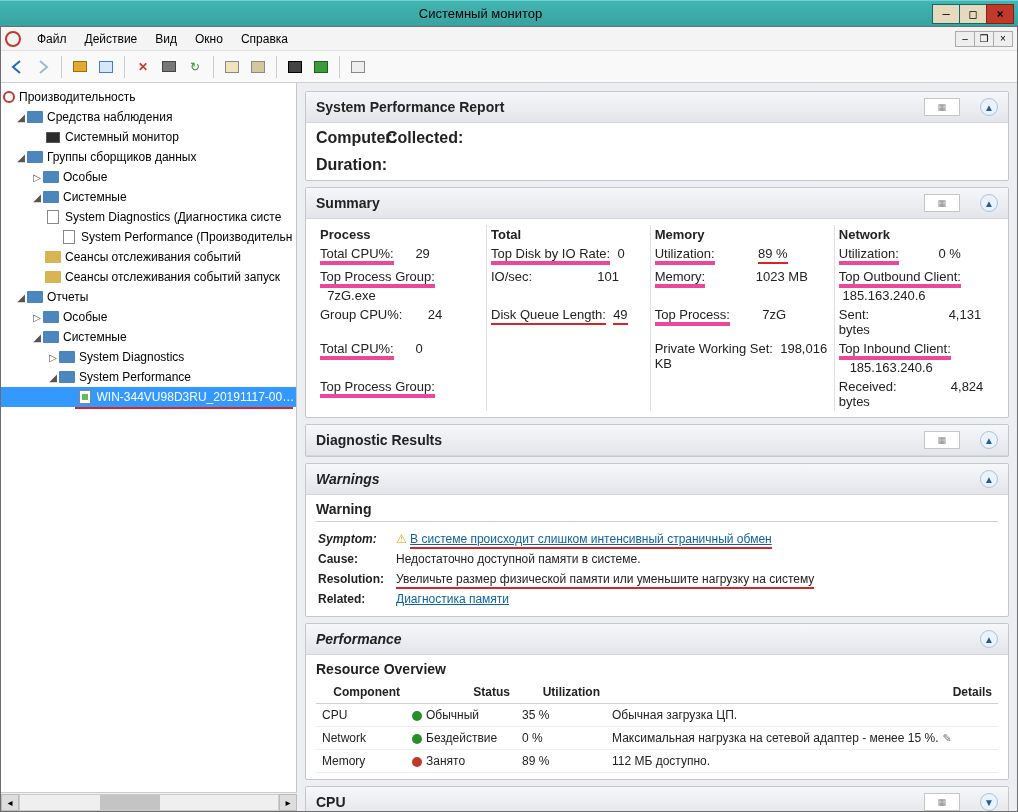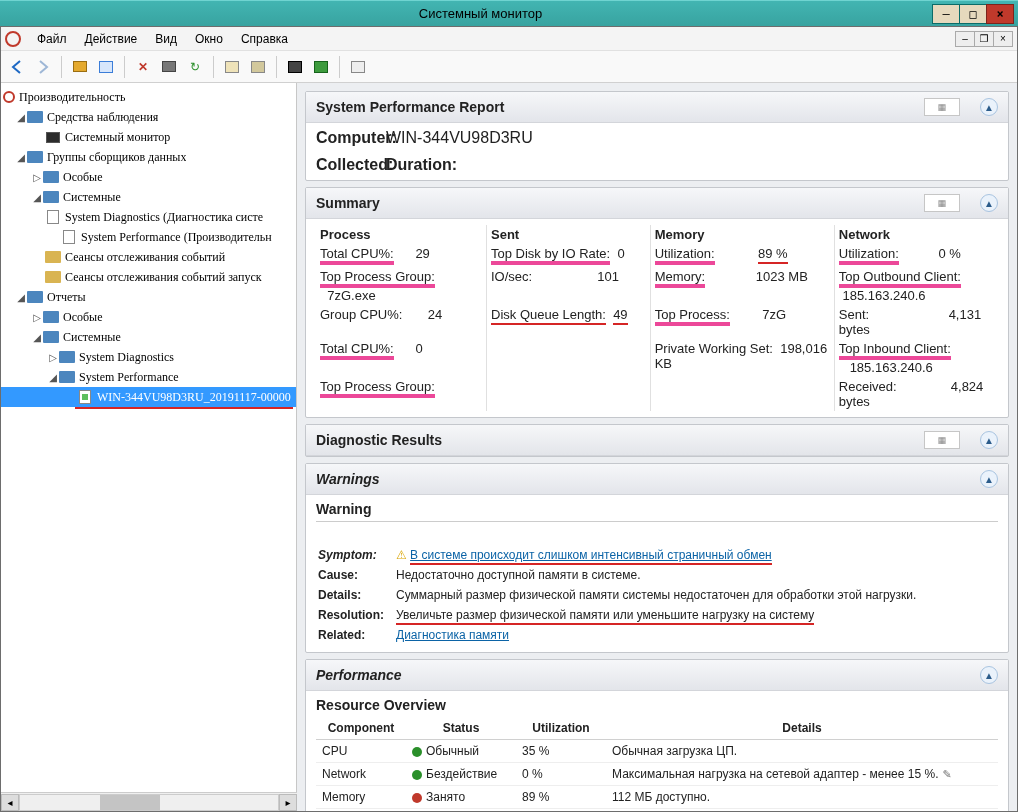--- a/index.html
+++ b/index.html
@@ -126,21 +126,21 @@
   .summary-tbl { width:100%; border-collapse:collapse; table-layout:fixed; }
   .summary-tbl td { vertical-align:top; padding:2px 4px; font-size:13px; border-right:1px solid #e0e0e0; }
   .summary-tbl td:last-child { border-right:none; }
   .colhead { font-weight:bold; }
   .rowlbl { display:inline-block; border-bottom:4px solid #ec4899; }
   .red-ul { border-bottom:2px solid #d52525; padding-bottom:1px;}
   .warn-tbl { width:100%; }
   .warn-tbl td { vertical-align:top; padding:2px 6px 2px 0; font-size:12px; }
   .link { color:#0b63a6; text-decoration:underline; cursor:pointer; }
   .res-tbl { width:100%; border-collapse:collapse; }
-  .res-tbl th { text-align:center; padding:4px 6px; font-weight:bold; border-bottom:1px solid #d0d0d0; }
+  .res-tbl th { text-align:right; padding:4px 6px; font-weight:bold; border-bottom:1px solid #d0d0d0; }
   .res-tbl td { padding:4px 6px; border-bottom:1px solid #eee; }
   .dot { width:10px;height:10px;border-radius:50%;display:inline-block;vertical-align:middle;margin-right:4px; }
   .green-dot{background:#2a8f2a;} .red-dot{background:#c0392b;}
   .hscroll { height:19px; background:#efefef; border-top:1px solid #ccc; display:flex; align-items:center;}
   .hscroll .arrow{width:18px;height:17px;border:1px solid #bbb;display:flex;align-items:center;justify-content:center;font-size:10px;background:#ddd;}
   .hscroll .track{flex:1;height:17px;border:1px solid #ccc;margin:0 0;}
   .i-folder { background:#4c86be; width:16px;height:12px;border-radius:1px; }
   .i-page { background:#fff;border:1px solid #888;width:12px;height:14px; }
   .i-rep { background:#fff;border:1px solid #888;width:12px;height:14px;position:relative; }
   .i-rep::after{content:"";position:absolute;left:2px;right:2px;top:3px;height:6px;background:#5dbf5d;}
@@ -217,21 +217,21 @@
       </div>
     <div class="tbtn sep"></div>
     <div class="tbtn">
         <div style="width:14px;height:12px;border:1px solid #888;background:#eee;"></div>
       </div>
   </div>
 
   <div class="content">
 
     <div style="display:flex;flex-direction:column;width:296px;">
-    <div class="tree" style="flex:1;font-family:Liberation Serif, serif;">
+    <div class="tree" style="flex:1;">
       <div class="tree-row" style="padding-left:2px">
             <span class="appicon" style="width:12px;height:12px;margin-right:4px;"></span>
             <span class="tree-label">Производительность</span>
           </div>
       <div class="tree-row" style="padding-left:14px">
             <span class="twist">◢</span>
             <span class="ticon">
               <div class="i-folder"></div>
             </span>
             <span class="tree-label">Средства наблюдения</span>
@@ -344,21 +344,20 @@
       <div class="panel">
         <div class="panel-head">
           <b>System Performance Report</b>
           <div class="head-spacer"></div>
           <div class="date-ico">▦</div>
           <div class="collapse-ico">▲</div>
         </div>
         <div class="panel-body">
           <div class="kv">
             <b>Computer:</b>
-              <span>WIN-344VU98D3RU</span>
             <b>Collected:</b>
             <b>Duration:</b>
           </div>
         </div>
       </div>
 
       <div class="panel">
         <div class="panel-head">
           <b>Summary</b>
           <div class="head-spacer"></div>
@@ -369,21 +368,21 @@
           <table class="summary-tbl">
             <colgroup>
                 <col style="width:25%">
                 <col style="width:24%">
                 <col style="width:27%">
                 <col style="width:24%">
               </colgroup>
             <tbody>
                 <tr>
               <td class="colhead">Process</td>
-              <td class="colhead">Sent</td>
+              <td class="colhead">Total</td>
               <td class="colhead">Memory</td>
               <td class="colhead">Network</td>
             </tr>
             <tr>
               <td><span class="rowlbl">Total CPU%:</span>&nbsp;&nbsp;&nbsp;&nbsp;&nbsp;&nbsp;<span>29</span></td>
               <td><span class="rowlbl">Top Disk by IO Rate:</span>&nbsp;&nbsp;<span>0</span></td>
               <td><span class="rowlbl">Utilization:</span>&nbsp;&nbsp;&nbsp;&nbsp;&nbsp;&nbsp;&nbsp;&nbsp;&nbsp;&nbsp;&nbsp;&nbsp;<span class="red-ul">89 %</span></td>
               <td><span class="rowlbl">Utilization:</span>&nbsp;&nbsp;&nbsp;&nbsp;&nbsp;&nbsp;&nbsp;&nbsp;&nbsp;&nbsp;&nbsp;<span>0 %</span></td>
             </tr>
             <tr>
@@ -424,34 +423,30 @@
         </div>
       </div>
 
       <div class="panel">
         <div class="panel-head sub">
           <b>Warnings</b>
           <div class="head-spacer"></div>
           <div class="collapse-ico">▲</div>
         </div>
         <div class="panel-body">
-          <div style="font-weight:bold;font-size:14px;margin-bottom:22px;border-bottom:1px solid #ccc;padding-bottom:4px;">Warning</div>
+          <div style="font-weight:bold;font-size:14px;margin-bottom:6px;border-bottom:1px solid #ccc;padding-bottom:4px;">Warning</div>
           <table class="warn-tbl">
             <tbody>
                 <tr>
                   <td style="width:76px;font-weight:bold;font-style:italic;">Symptom:</td>
               <td><span style="color:#d9a400;">⚠</span>&nbsp;<span class="link red-ul">В системе происходит слишком интенсивный страничный обмен</span></td>
                 </tr>
             <tr>
                   <td style="font-weight:bold;">Cause:</td>
                   <td>Недостаточно доступной памяти в системе.</td>
-                </tr>
-            <tr>
-                  <td style="font-weight:bold;">Details:</td>
-                  <td>Суммарный размер физической памяти системы недостаточен для обработки этой нагрузки.</td>
                 </tr>
             <tr>
                   <td style="font-weight:bold;">Resolution:</td>
                   <td><span class="red-ul">Увеличьте размер физической памяти или уменьшите нагрузку на систему</span></td>
                 </tr>
             <tr>
                   <td style="font-weight:bold;">Related:</td>
                   <td><span class="link">Диагностика памяти</span></td>
                 </tr>
           </tbody>

